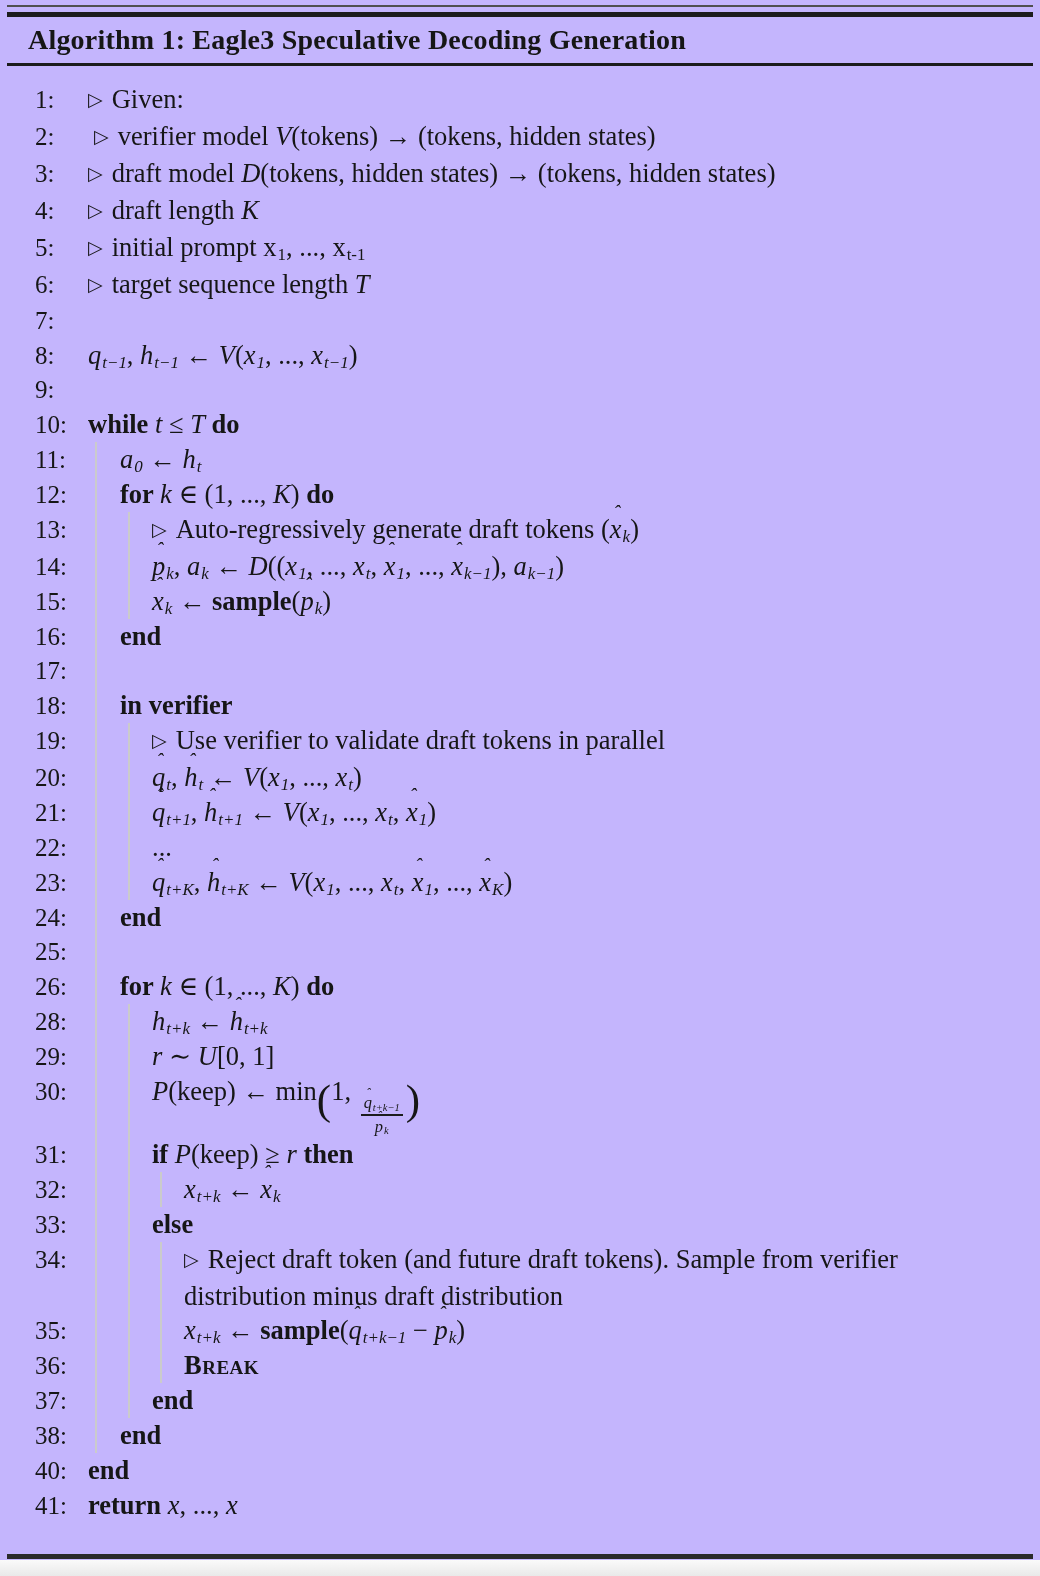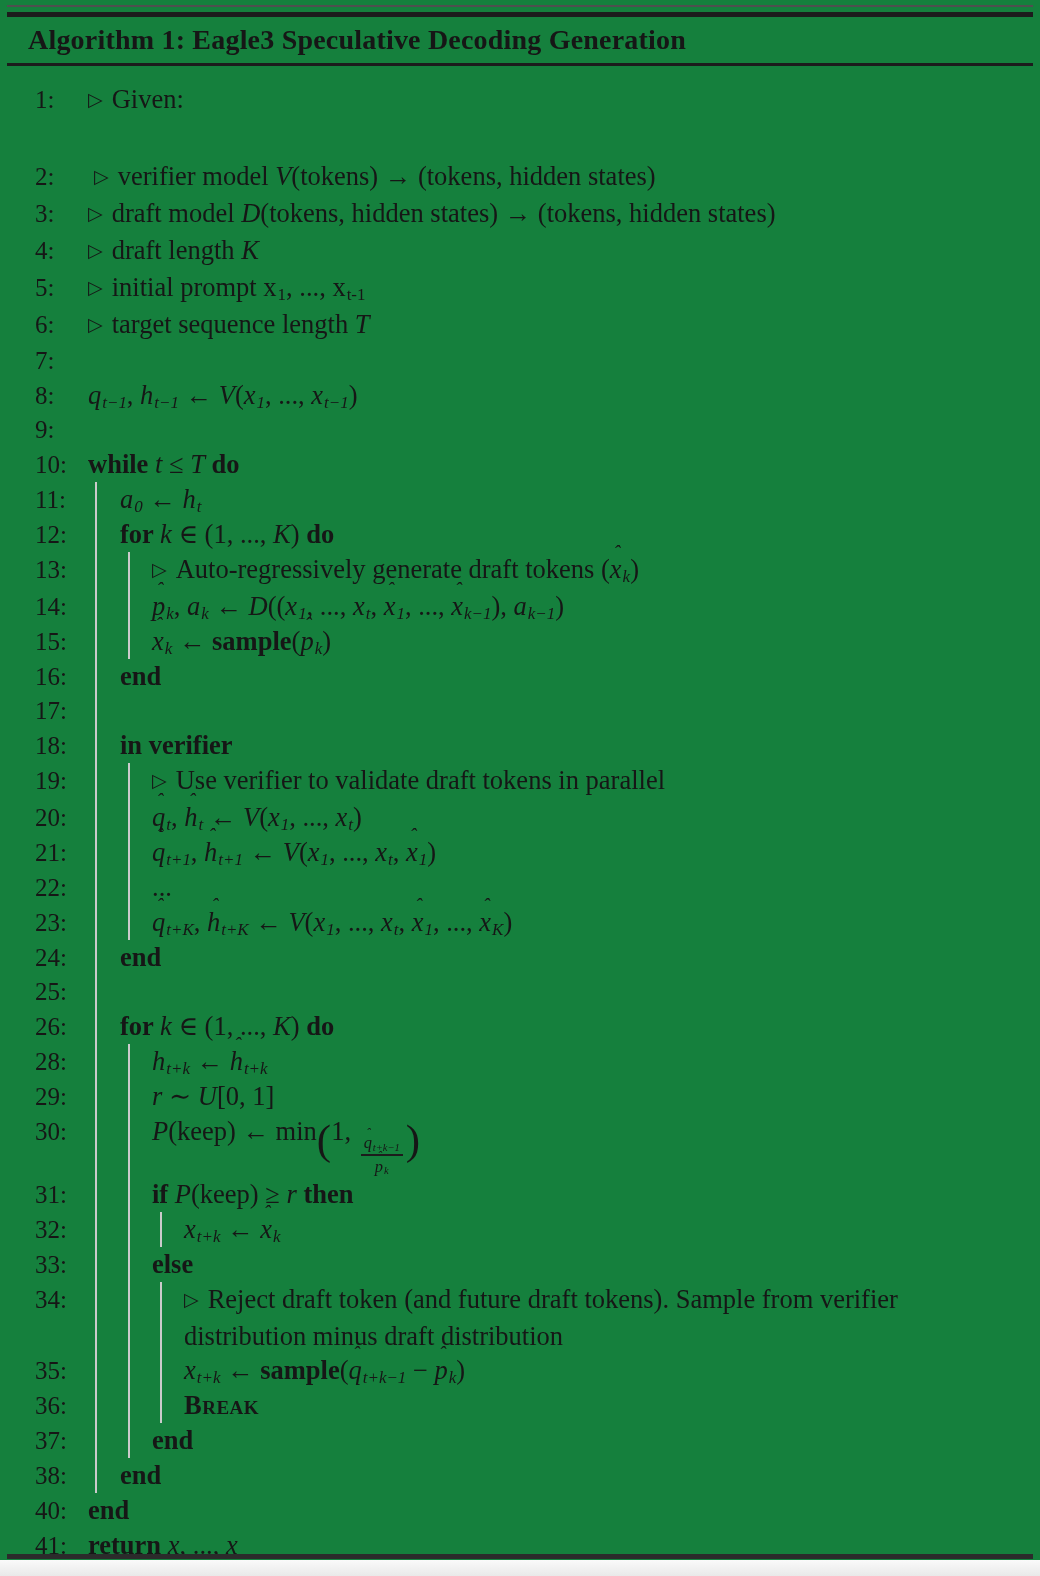--- a/index.html
+++ b/index.html
@@ -1,16 +1,16 @@
 <!DOCTYPE html>
 <html><head>
 <meta charset="utf-8">
 <style>
   html,body{margin:0;padding:0;background:#fff;}
-  .page{position:relative;width:1040px;height:1576px;background:#15803d;overflow:hidden;
+  .page{position:relative;width:1040px;height:1576px;background:#c4b5fd;overflow:hidden;
         font-family:"Liberation Serif","DejaVu Serif",serif;color:#161616;}
   .rule{position:absolute;left:7px;right:7px;background:#1c1c1c;}
   .rule-thin-top{top:5px;height:2px;background:#4f4f4f;}
   .rule-thick-top{top:12px;height:5px;}
   .rule-mid{top:63px;height:3px;}
   .rule-bottom{top:1554px;height:5px;background:#2b2b2b;z-index:3;}
   .footer-strip{position:absolute;left:0;right:0;top:1560px;bottom:0;
                 background:linear-gradient(#fafafa,#e9e9e9);z-index:2;}
   .algo-title{position:absolute;top:24px;left:28px;font-size:28px;font-weight:bold;
               letter-spacing:0.2px;white-space:nowrap;}
@@ -43,21 +43,21 @@
   <div class="rule rule-thick-top"></div>
   <div class="algo-title">Algorithm 1: Eagle3 Speculative Decoding Generation</div>
   <div class="rule rule-mid"></div>
   <div class="algo-lines" id="algo-lines">
       <div class="line">
         <span class="num">1:</span>
         <span class="content" style="padding-left: 0px;"><span class="tri">▷</span><span class="rm">Given:</span></span>
       </div>
       <div class="line">
         <span class="num">2:</span>
-        <span class="content" style="padding-left: 6px; margin-top: 40px;"><span class="tri">▷</span><span class="rm">verifier model </span><span class="it">V</span><span class="rm">(tokens) → (tokens, hidden states)</span></span>
+        <span class="content" style="padding-left: 6px;"><span class="tri">▷</span><span class="rm">verifier model </span><span class="it">V</span><span class="rm">(tokens) → (tokens, hidden states)</span></span>
       </div>
       <div class="line">
         <span class="num">3:</span>
         <span class="content" style="padding-left: 0px;"><span class="tri">▷</span><span class="rm">draft model </span><span class="it">D</span><span class="rm">(tokens, hidden states) → (tokens, hidden states)</span></span>
       </div>
       <div class="line">
         <span class="num">4:</span>
         <span class="content" style="padding-left: 0px;"><span class="tri">▷</span><span class="rm">draft length </span><span class="it">K</span></span>
       </div>
       <div class="line">

